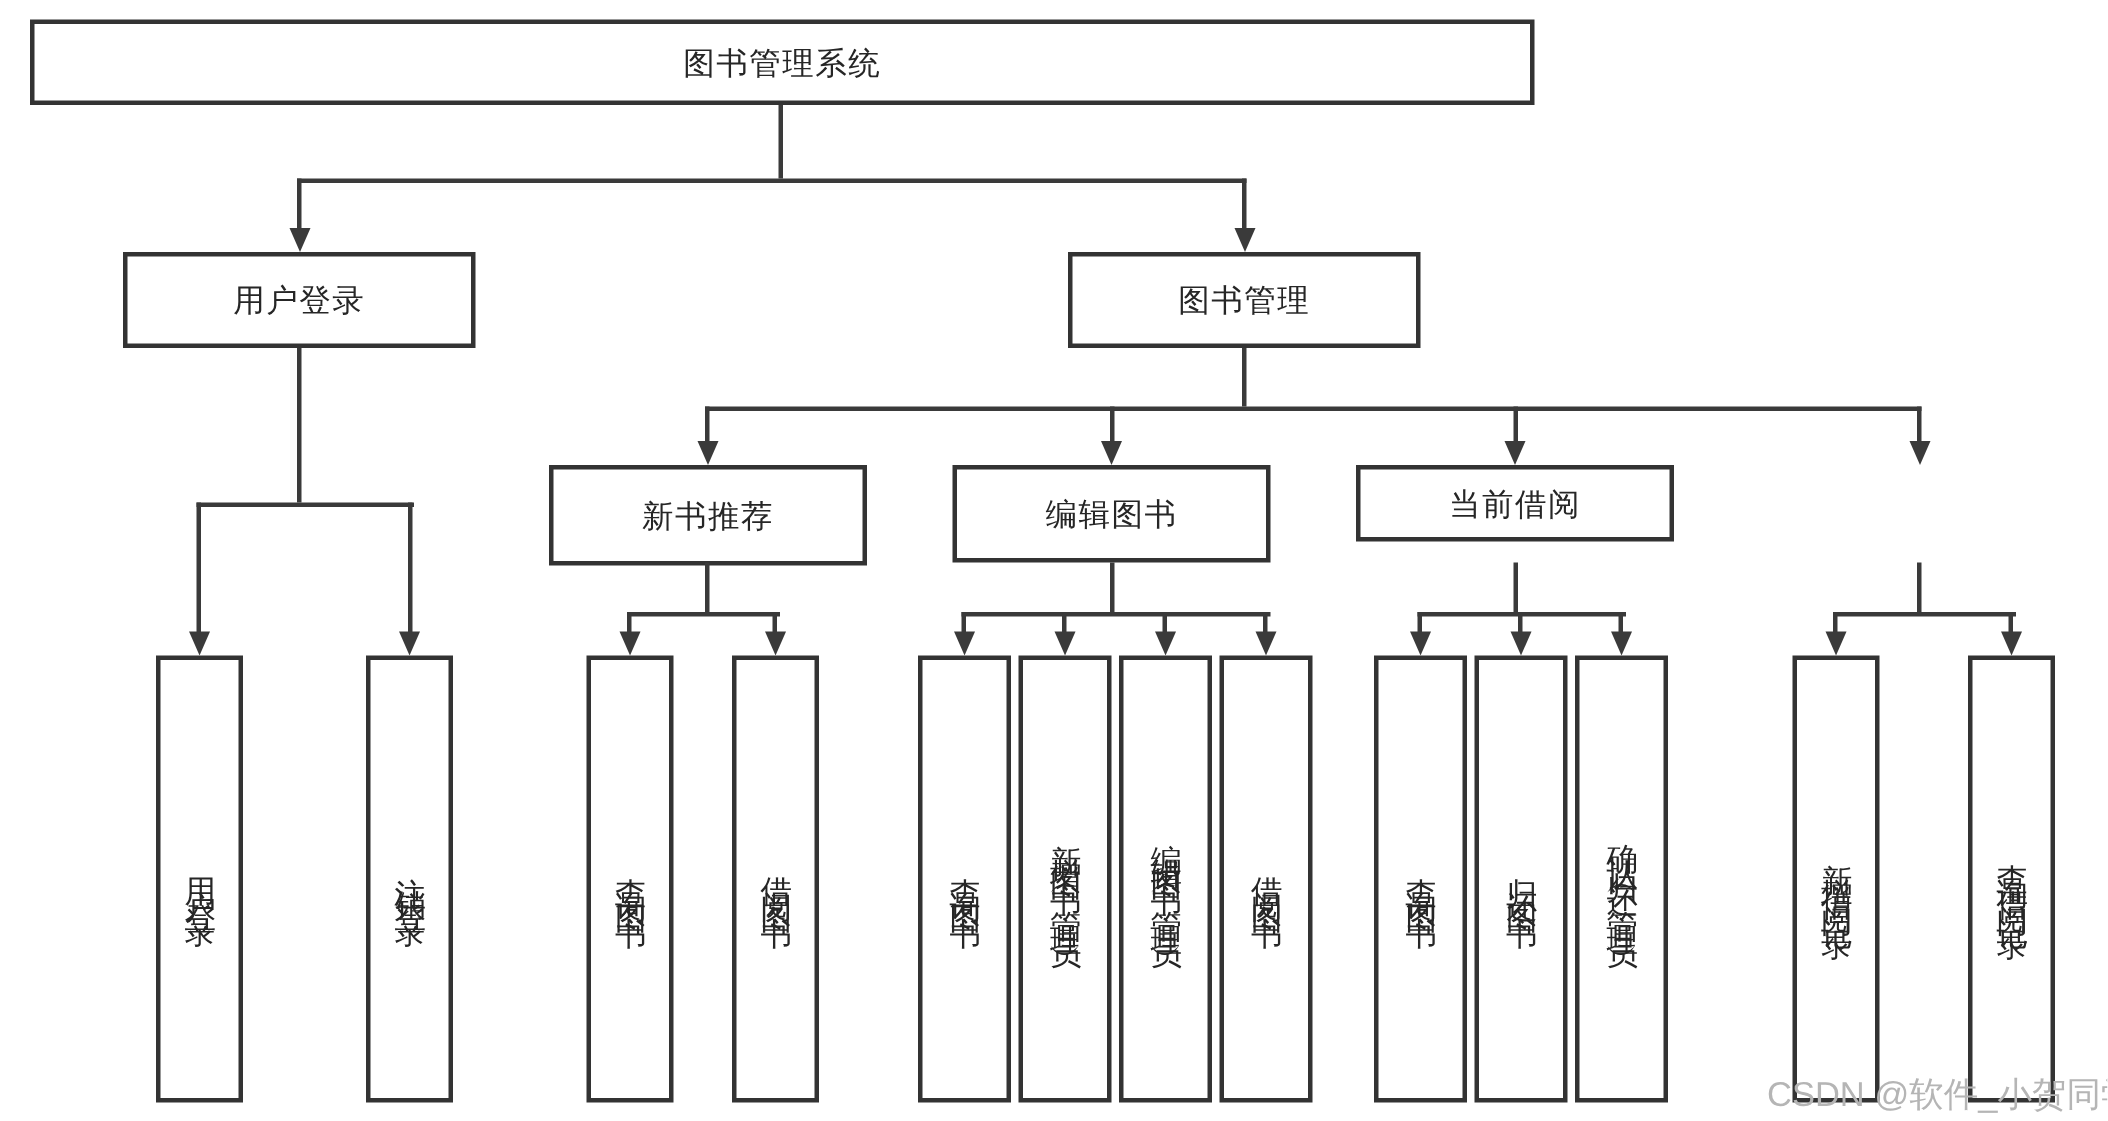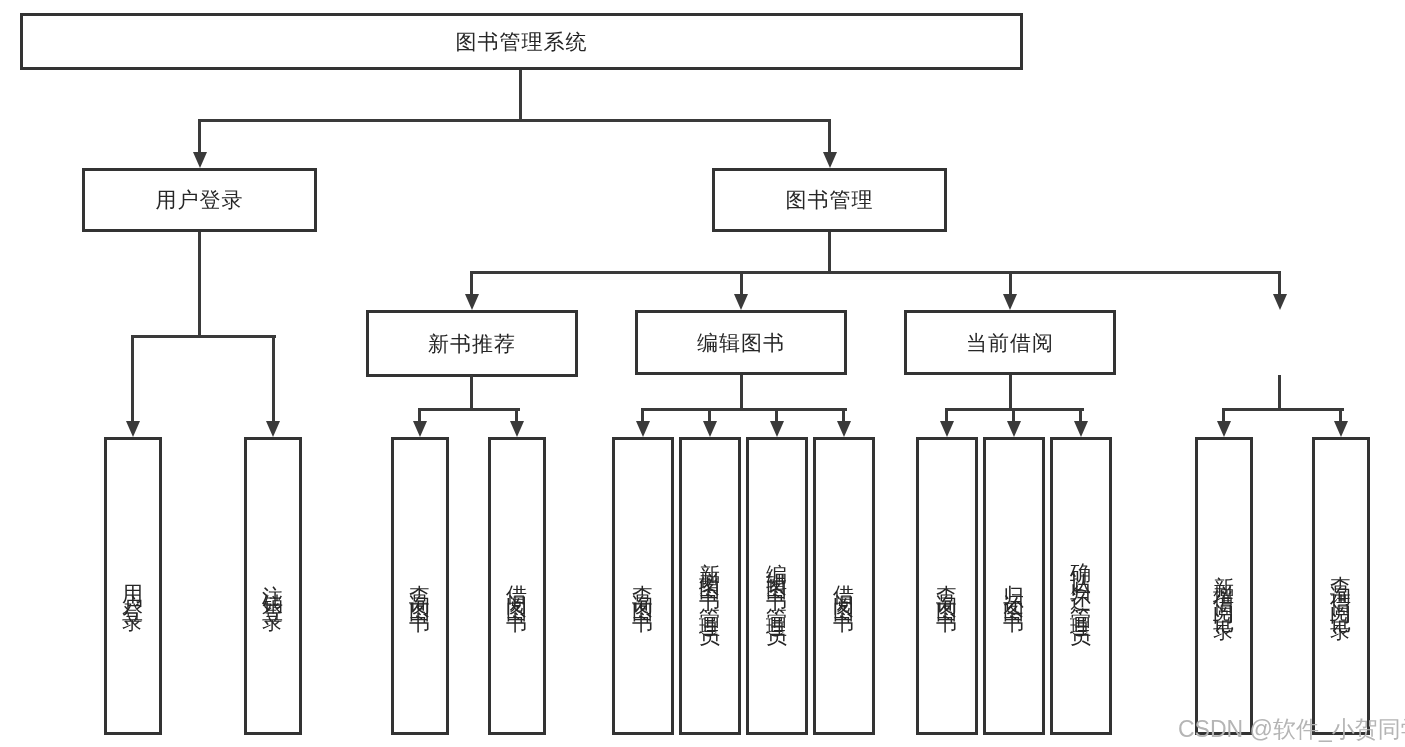--- a/index.html
+++ b/index.html
@@ -45,21 +45,21 @@
   <div class="box h" style="left:712px;top:168px;width:235px;height:64px">
     <span>图书管理</span>
   </div>
 
   <div class="box h" style="left:366px;top:310px;width:212px;height:67px">
     <span>新书推荐</span>
   </div>
   <div class="box h" style="left:635px;top:310px;width:212px;height:65px">
     <span>编辑图书</span>
   </div>
-  <div class="box h" style="left:904px;top:310px;width:212px;height:65px">
+  <div class="box h" style="left:904px;top:310px;width:212px;height:51px">
     <span>当前借阅</span>
   </div>
 
   <div class="box v" style="left:104px;top:437px;width:58px;height:298px">
     <span>用户登录</span>
   </div>
   <div class="box v" style="left:244px;top:437px;width:58px;height:298px">
     <span>注销登录</span>
   </div>
 

